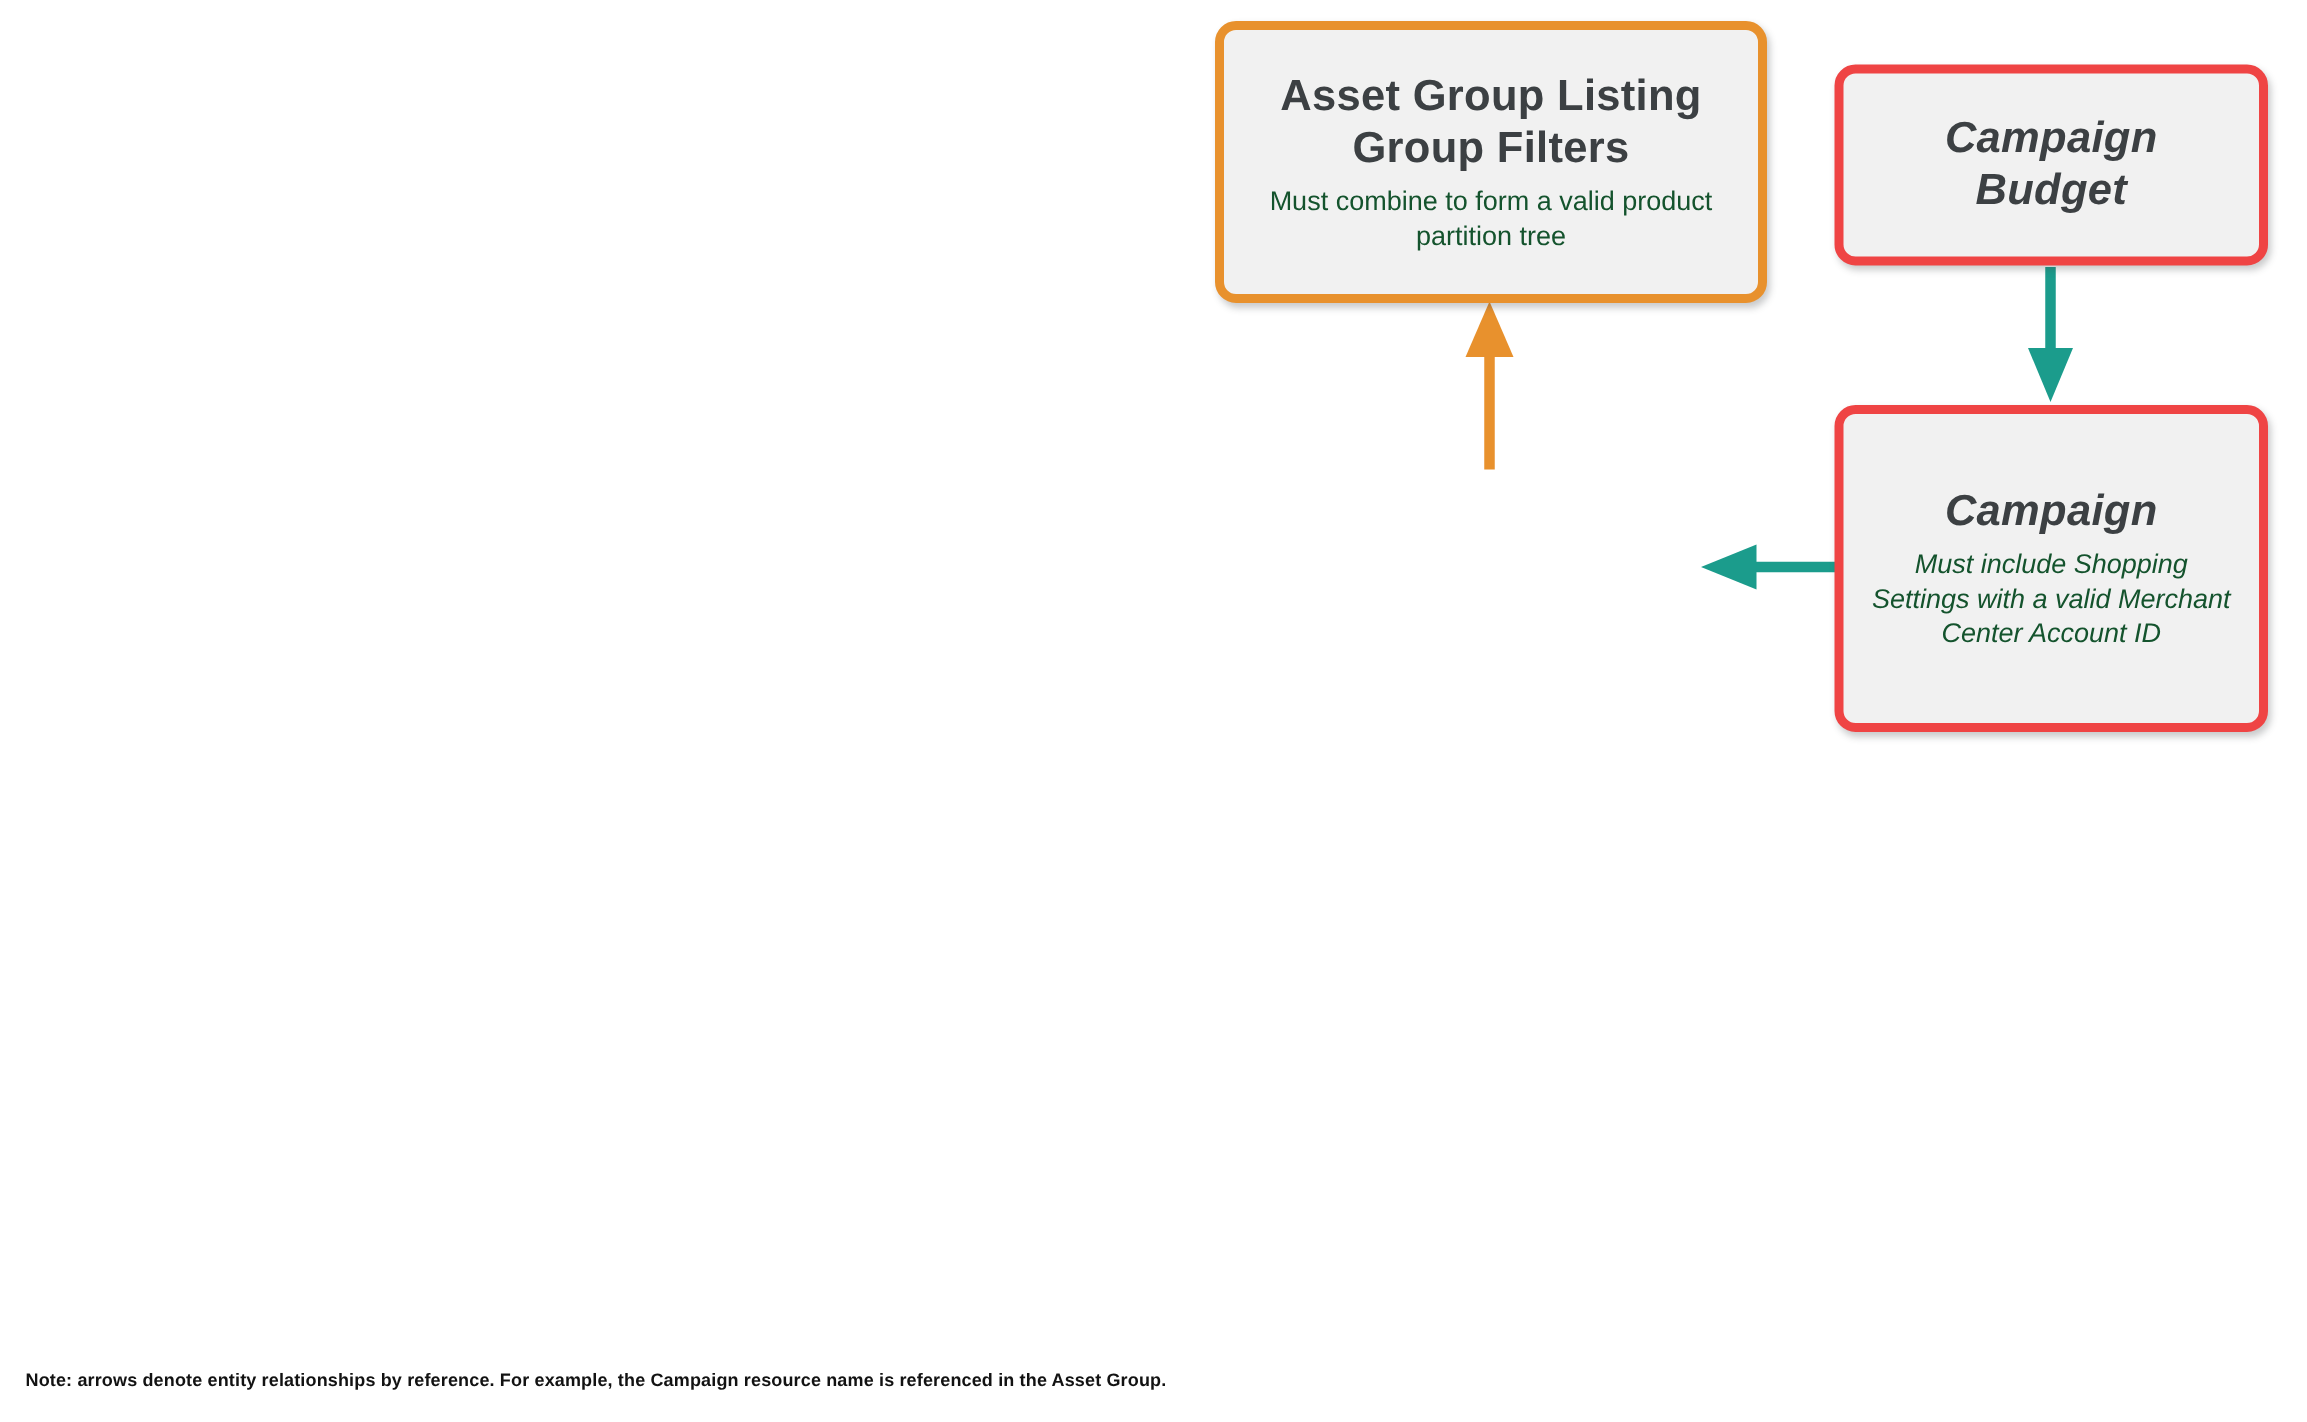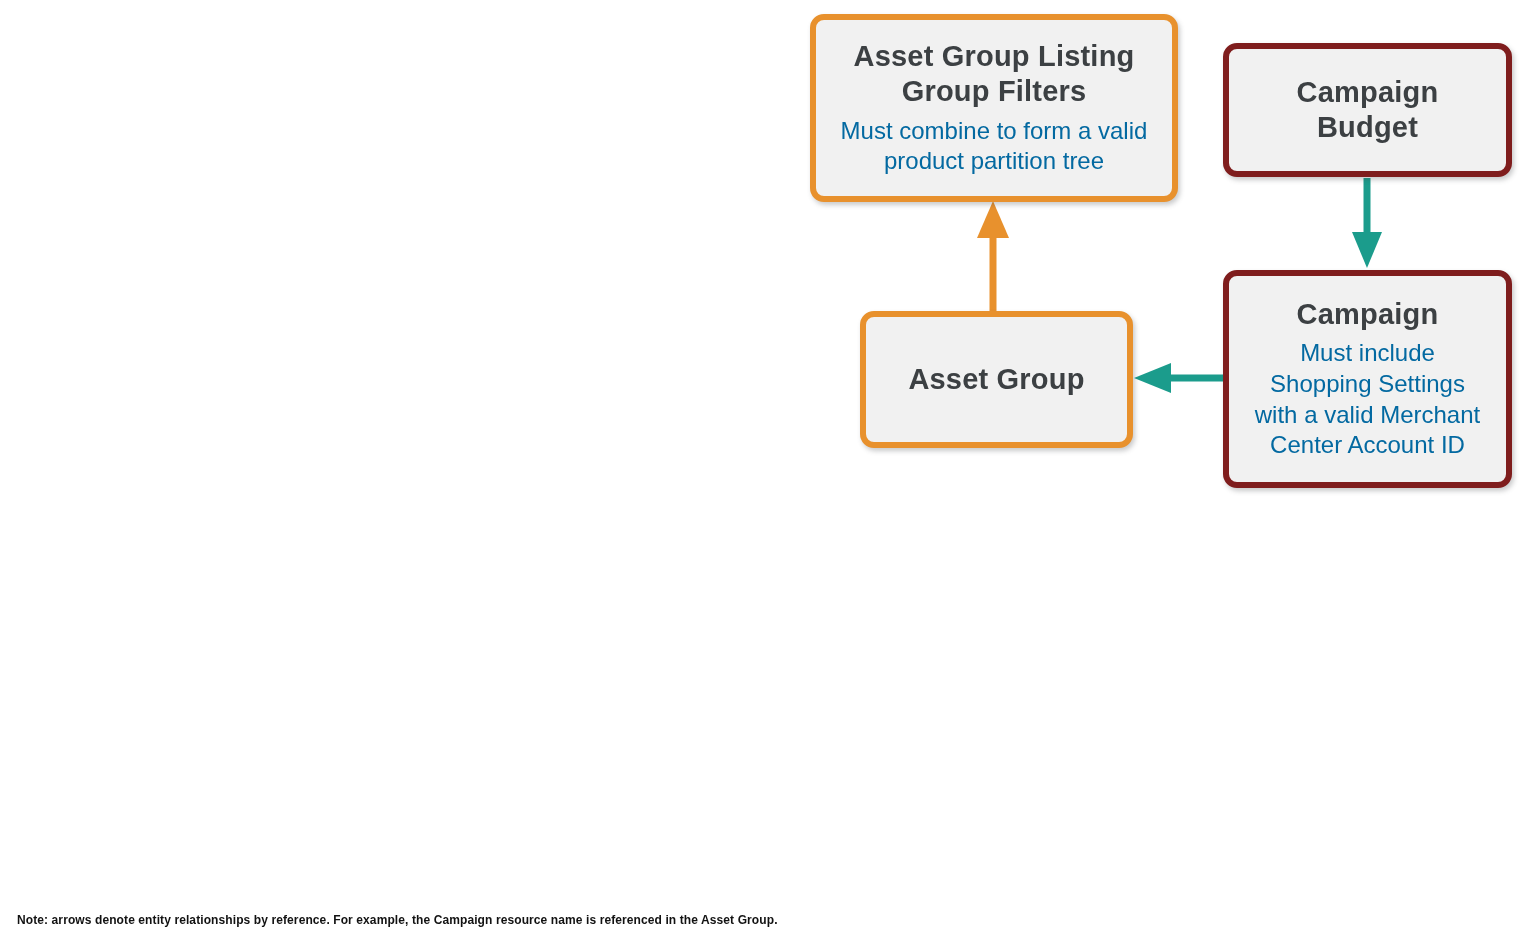--- a/index.html
+++ b/index.html
@@ -29,32 +29,32 @@
     background: #F1F1F1;
     border-radius: 14px;
     display: flex;
     flex-direction: column;
     align-items: center;
     justify-content: center;
     text-align: center;
     box-shadow: 2px 3px 5px rgba(60,64,67,0.28);
   }
   .node-orange { border: 6px solid #E8912D; }
-  .node-teal   { border: 6px solid #7f1d1d; }
+  .node-teal   { border: 6px solid #ef4444; font-style: italic; }
   .node-title {
     font-weight: bold;
     font-size: 29px;
     line-height: 1.22;
     color: #3C4043;
     letter-spacing: 0.2px;
   }
   .node-subtitle {
-    font-size: 24px;
+    font-size: 18px;
     line-height: 1.28;
-    color: #0369a1;
+    color: #14532d;
     margin-top: 6px;
     text-align: center;
   }
   .node-filters        { left: 810px;  top: 14px;  width: 368px; height: 188px; padding: 8px 18px; }
   .node-campaign-budget{ left: 1223px; top: 43px;  width: 289px; height: 134px; padding: 8px 30px; }
   .node-campaign       { left: 1223px; top: 270px; width: 289px; height: 218px; padding: 8px 18px; }
   .node-asset-group    { left: 860px;  top: 311px; width: 273px; height: 137px; padding: 8px 18px; }
   .note {
     position: absolute;
     left: 17px;
@@ -96,19 +96,16 @@
 
   <div class="node node-teal node-campaign-budget">
     <div class="node-title">Campaign Budget</div>
   </div>
 
   <div class="node node-teal node-campaign">
     <div class="node-title">Campaign</div>
     <div class="node-subtitle">Must include Shopping Settings with a valid Merchant Center Account ID</div>
   </div>
 
-  <div class="node node-orange node-asset-group">
-    <div class="node-title">Asset Group</div>
-  </div>
 
   <div class="note">Note: arrows denote entity relationships by reference. For example, the Campaign resource name is referenced in the Asset Group.</div>
 
 </div>
 
 </body></html>

